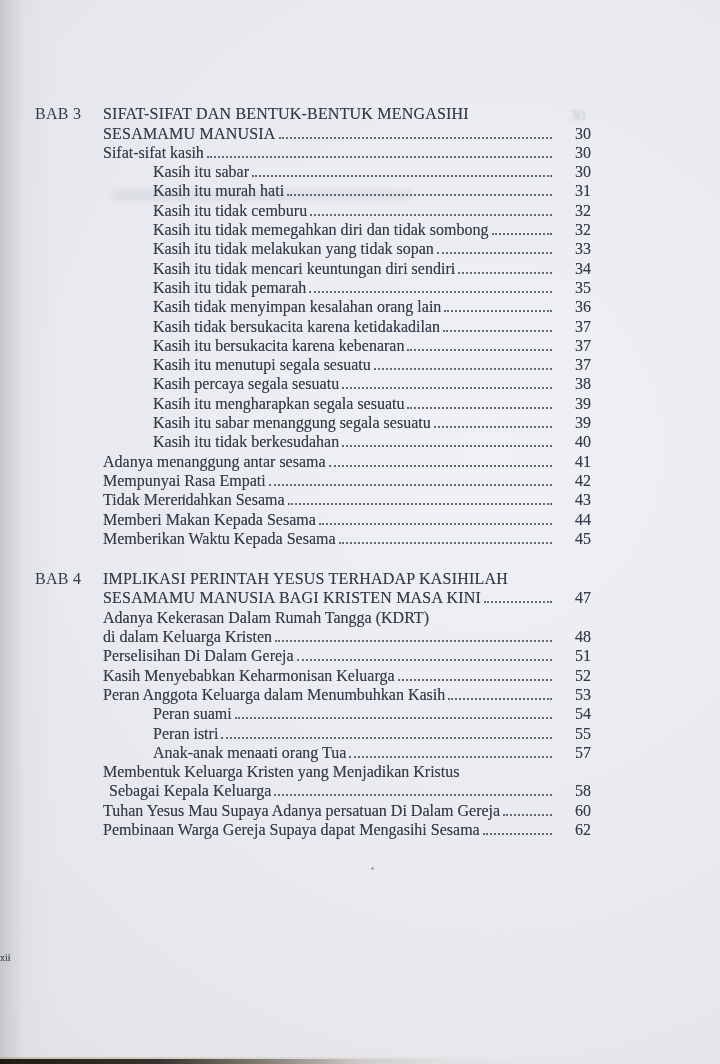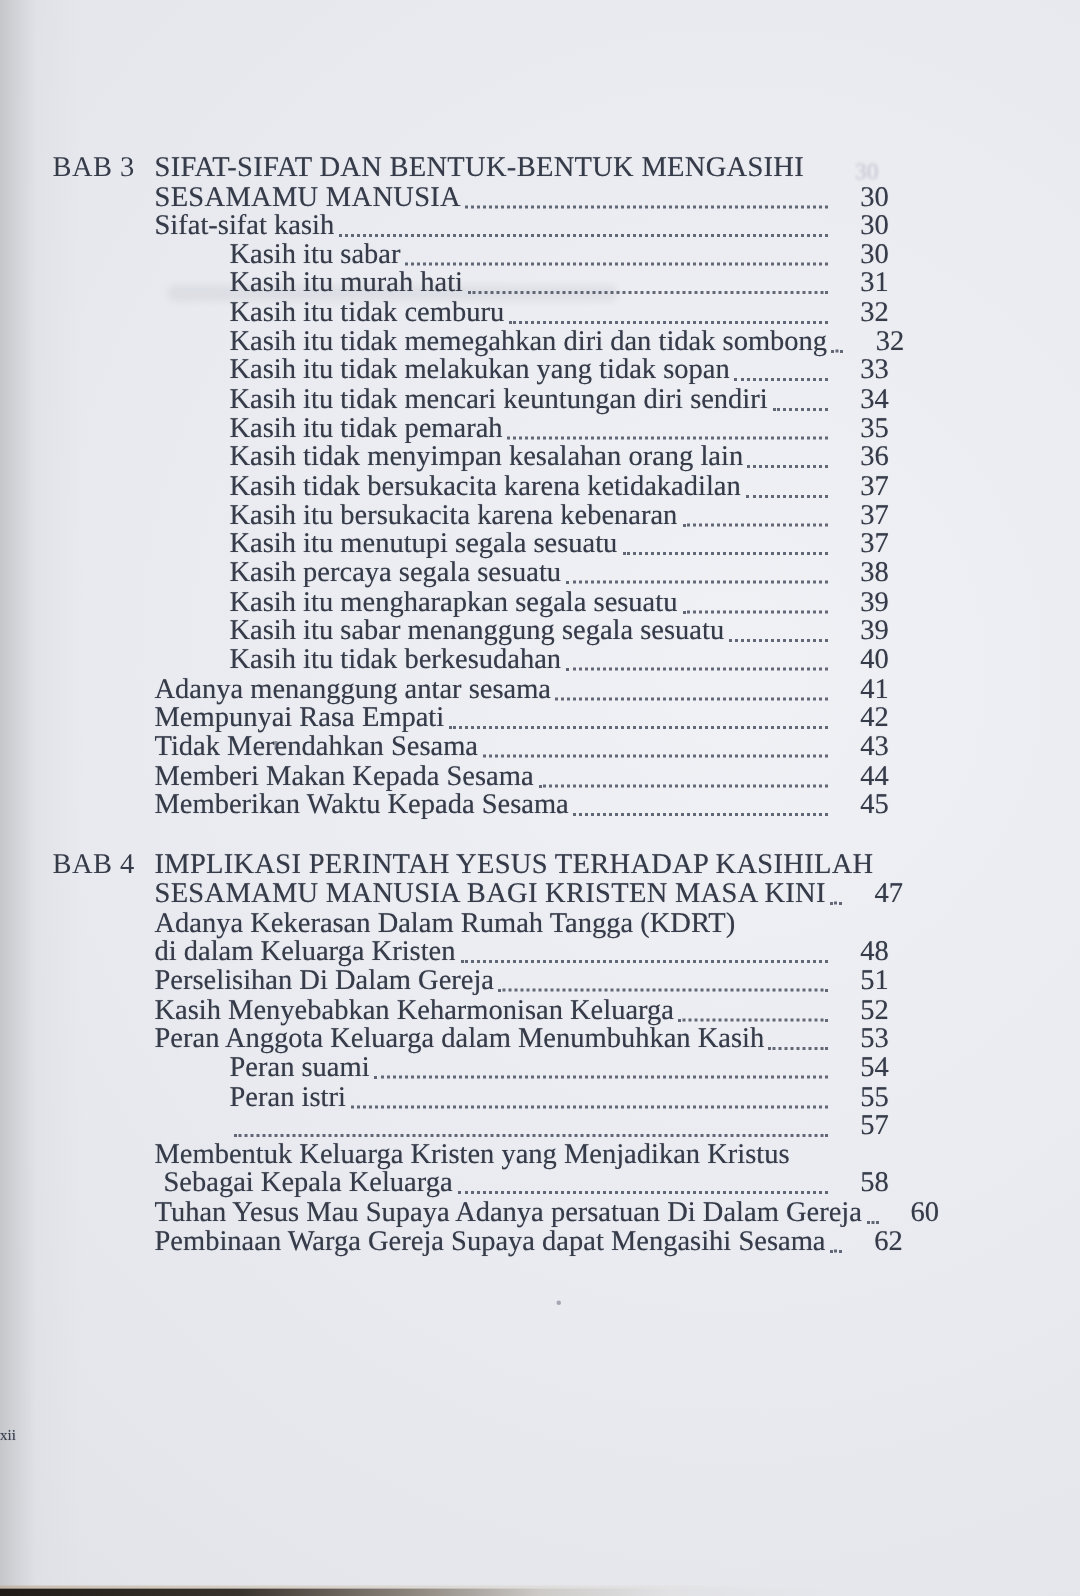--- a/index.html
+++ b/index.html
@@ -14,21 +14,21 @@
     background:
       linear-gradient(90deg, #c5c6ca 0px, #cfd0d4 8px, rgba(221,222,227,0.55) 24px, rgba(231,232,237,0) 55px),
       radial-gradient(130% 95% at 68% 42%, #f0f1f5 0%, #eaebf0 40%, #e4e5ea 72%, #dadbe0 100%);
     overflow:hidden;
   }
   .toc{
     position:absolute;
     left:35px; top:104px;
     width:562px;
     color:#353b49;
-    font-size:19px;
+    font-size:16px;
   }
   .row{
     display:flex;
     align-items:flex-end;
     height:19.3px;
     white-space:nowrap;
   }
   .row .chap{
     flex:0 0 68px;
     letter-spacing:0.3px;
@@ -271,20 +271,21 @@
         <span class="txt">Peran suami</span>
         <span class="leader"></span>
         <span class="pg">54</span>
       </div>
       <div class="row ind2">
         <span class="txt">Peran istri</span>
         <span class="leader"></span>
         <span class="pg">55</span>
       </div>
       <div class="row ind2">
+        <span class="txt">Anak-anak menaati orang Tua</span>
         <span class="leader"></span>
         <span class="pg">57</span>
       </div>
       <div class="row ind1">
         <span class="txt">Membentuk Keluarga Kristen yang Menjadikan Kristus</span>
       </div>
       <div class="row ind1" style="padding-left: 74px;">
         <span class="txt">Sebagai Kepala Keluarga</span>
         <span class="leader"></span>
         <span class="pg">58</span>

